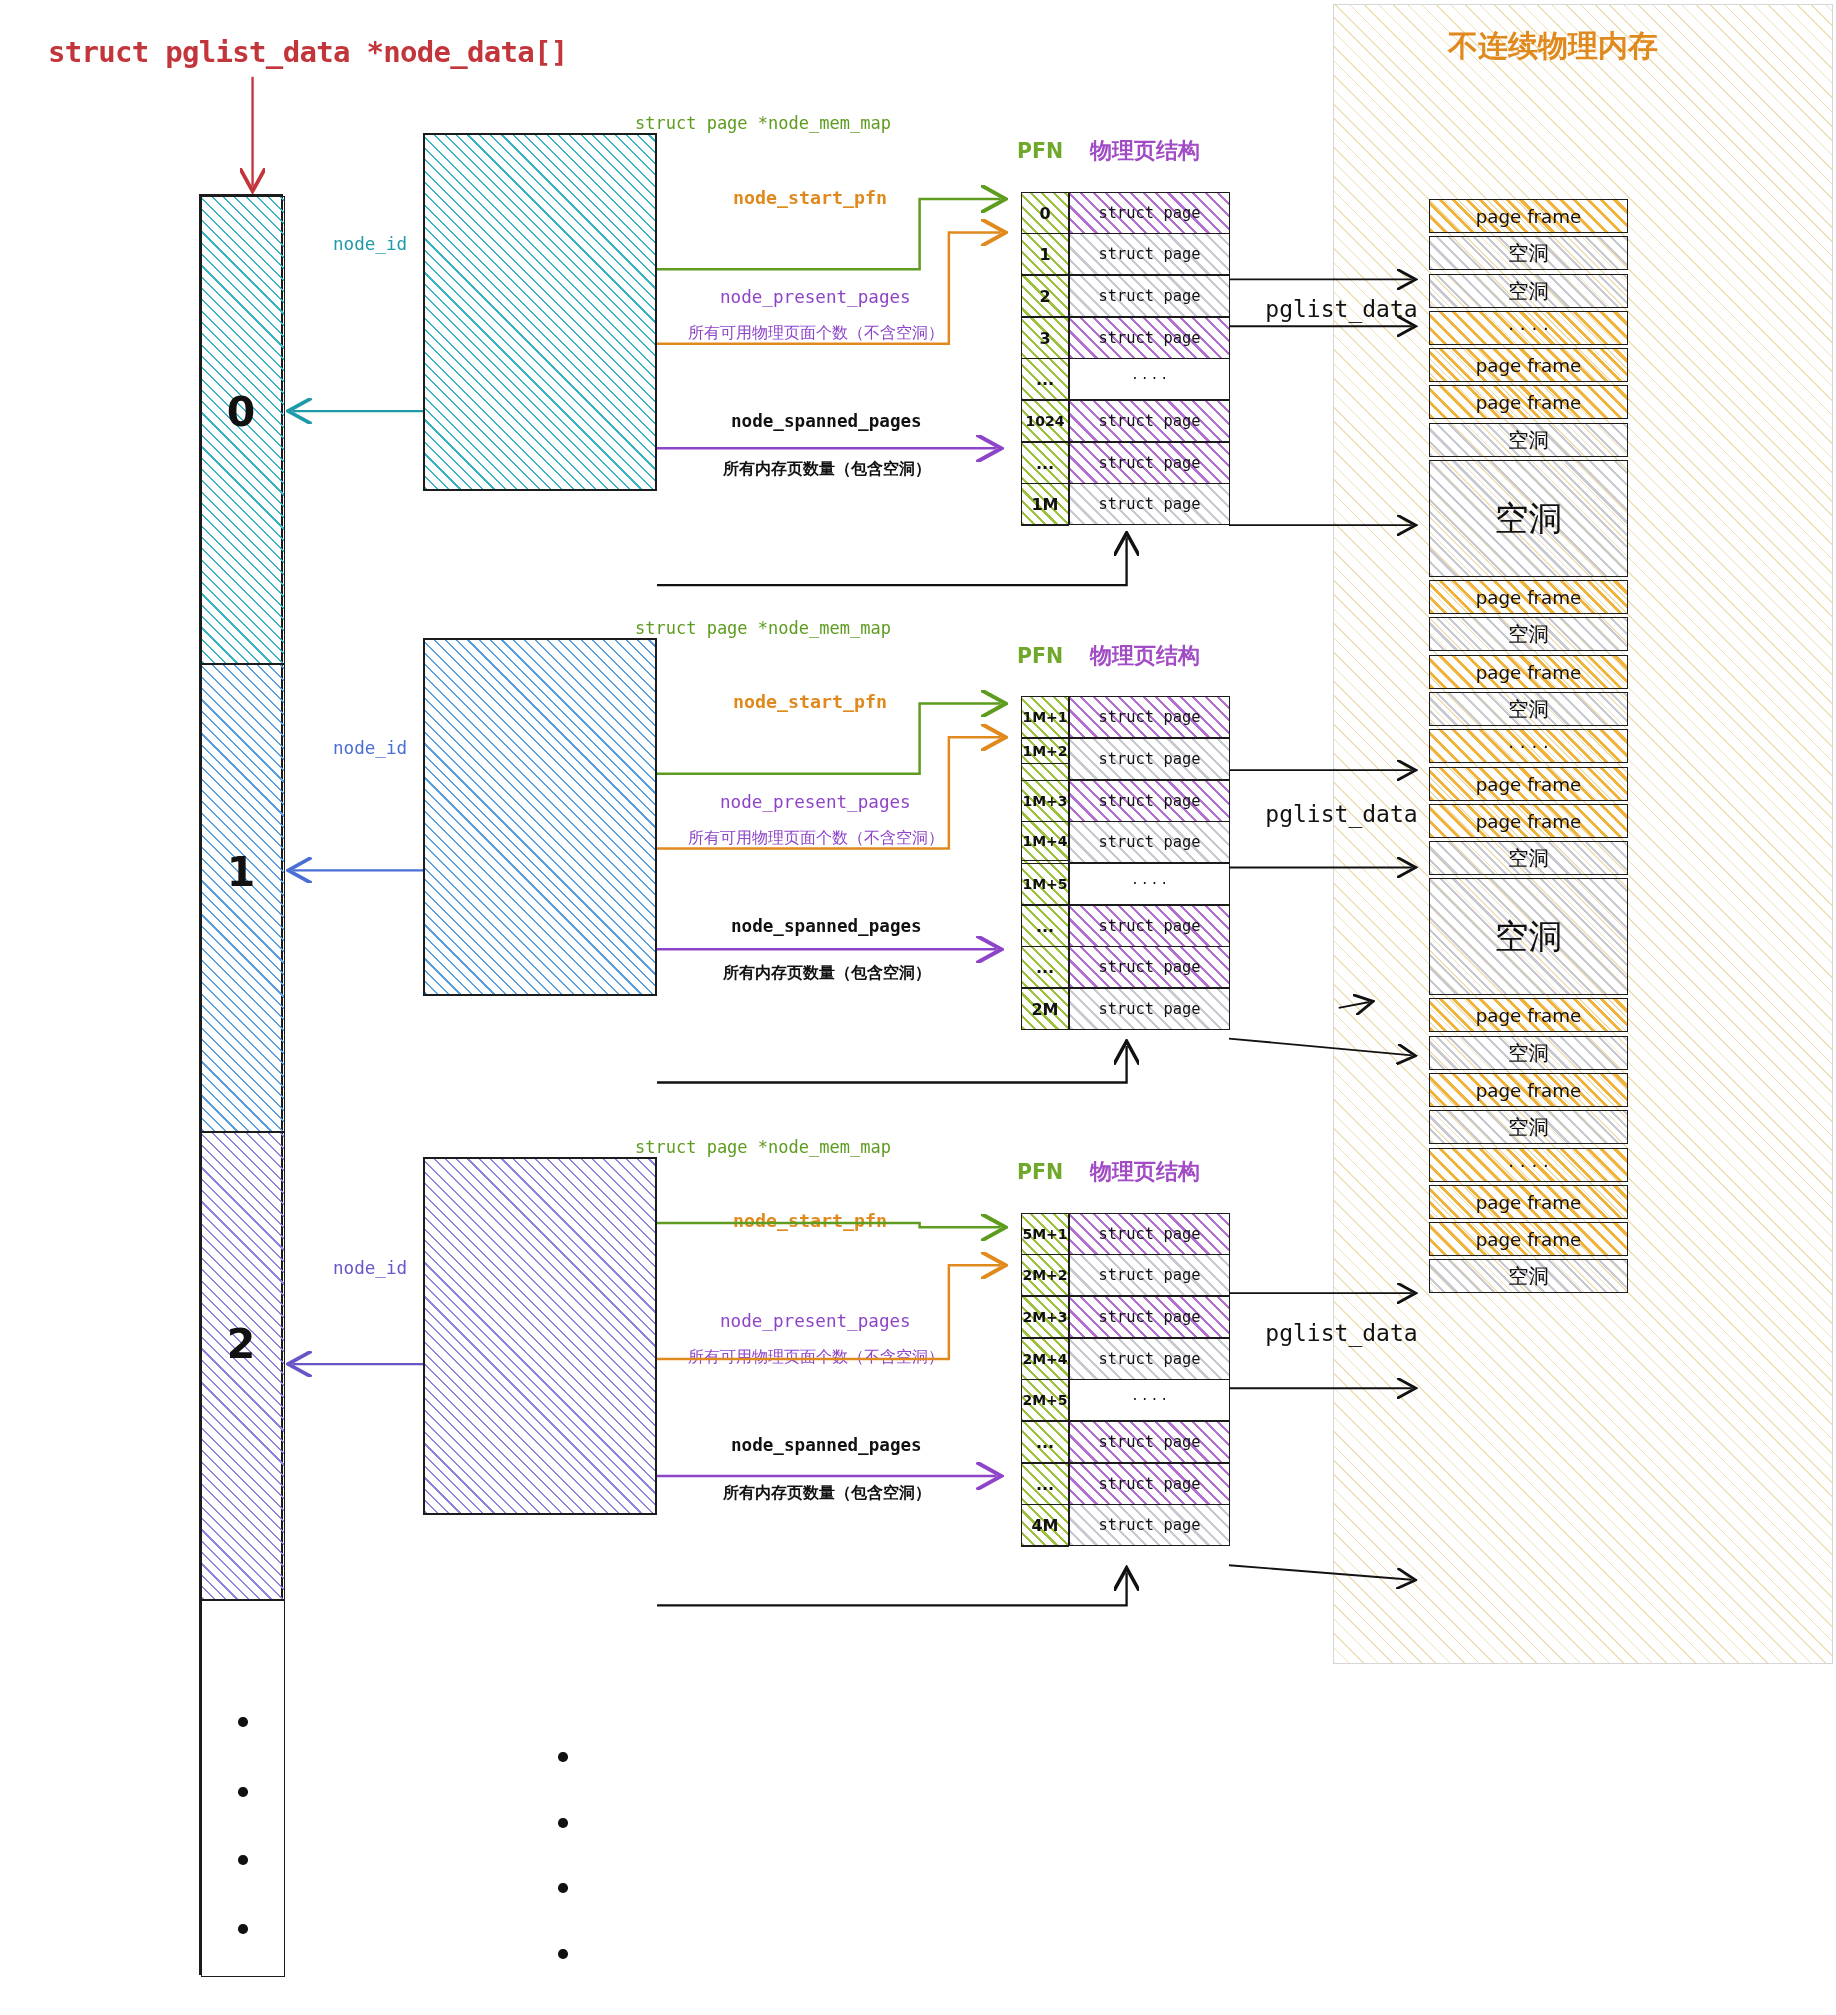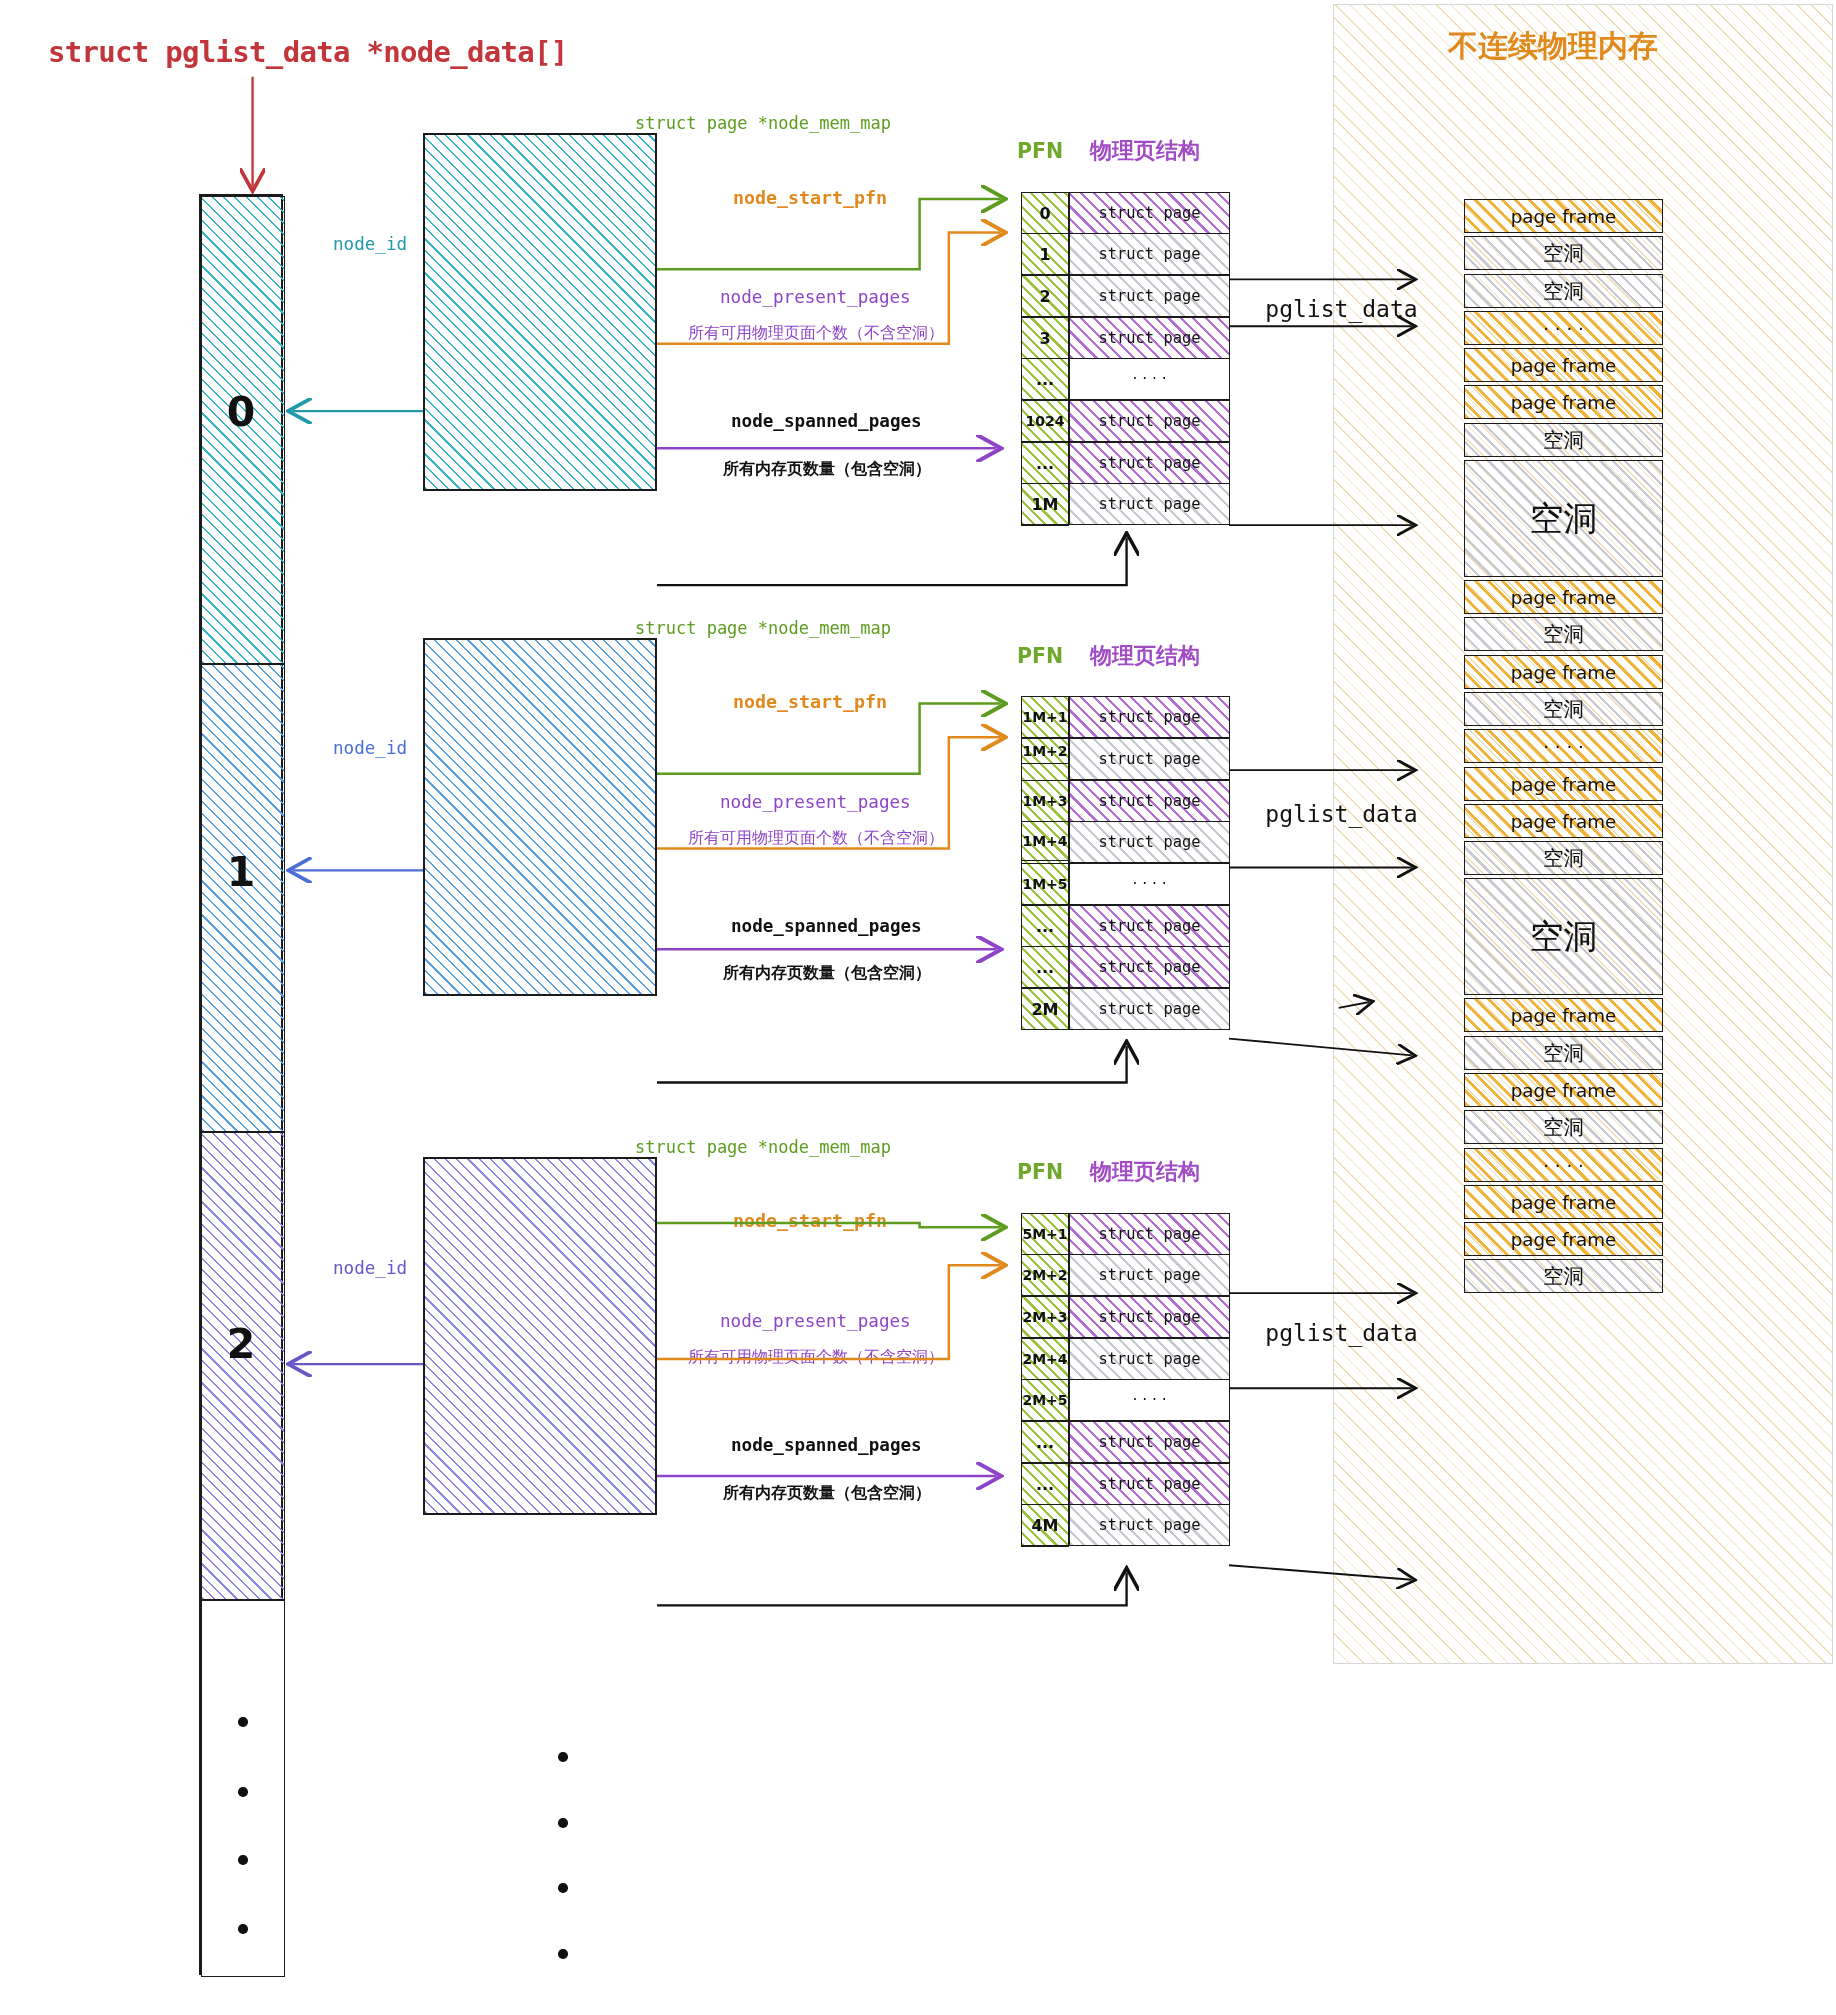--- a/index.html
+++ b/index.html
@@ -48,21 +48,21 @@
   .pfnhdr{position:absolute;font-size:20.5px;font-weight:bold;}
   .pfncell{position:absolute;left:0;width:48px;display:flex;align-items:center;justify-content:center;
            font-size:16px;font-weight:bold;color:#111;}
   .spcell{position:absolute;display:flex;align-items:center;justify-content:center;
           font-size:15.4px;color:#111;}
 
   
   #mempanel{left:1333px;top:3.7px;width:500px;height:1660px;border:1.5px solid #d6d6d6;box-sizing:border-box;}
   #memtitle{position:absolute;left:1448px;top:25.6px;font-size:30px;color:#e08a1e;font-weight:bold;}
   .memblk{position:absolute;left:1429px;width:199px;display:flex;align-items:center;justify-content:center;
-          font-size:18.3px;color:#111;margin-left:35px;}
+          font-size:18.3px;color:#111;}
   .memblk.cn{font-size:20.5px;}
   .memblk.bigcn{font-size:34px;}
 
   
   .dot{position:absolute;width:9.5px;height:9.5px;border-radius:50%;background:#111;}
   svg.ov{position:absolute;left:0;top:0;width:1837px;height:2015px;pointer-events:none;}
 </style>
 </head>
 <body>
 

